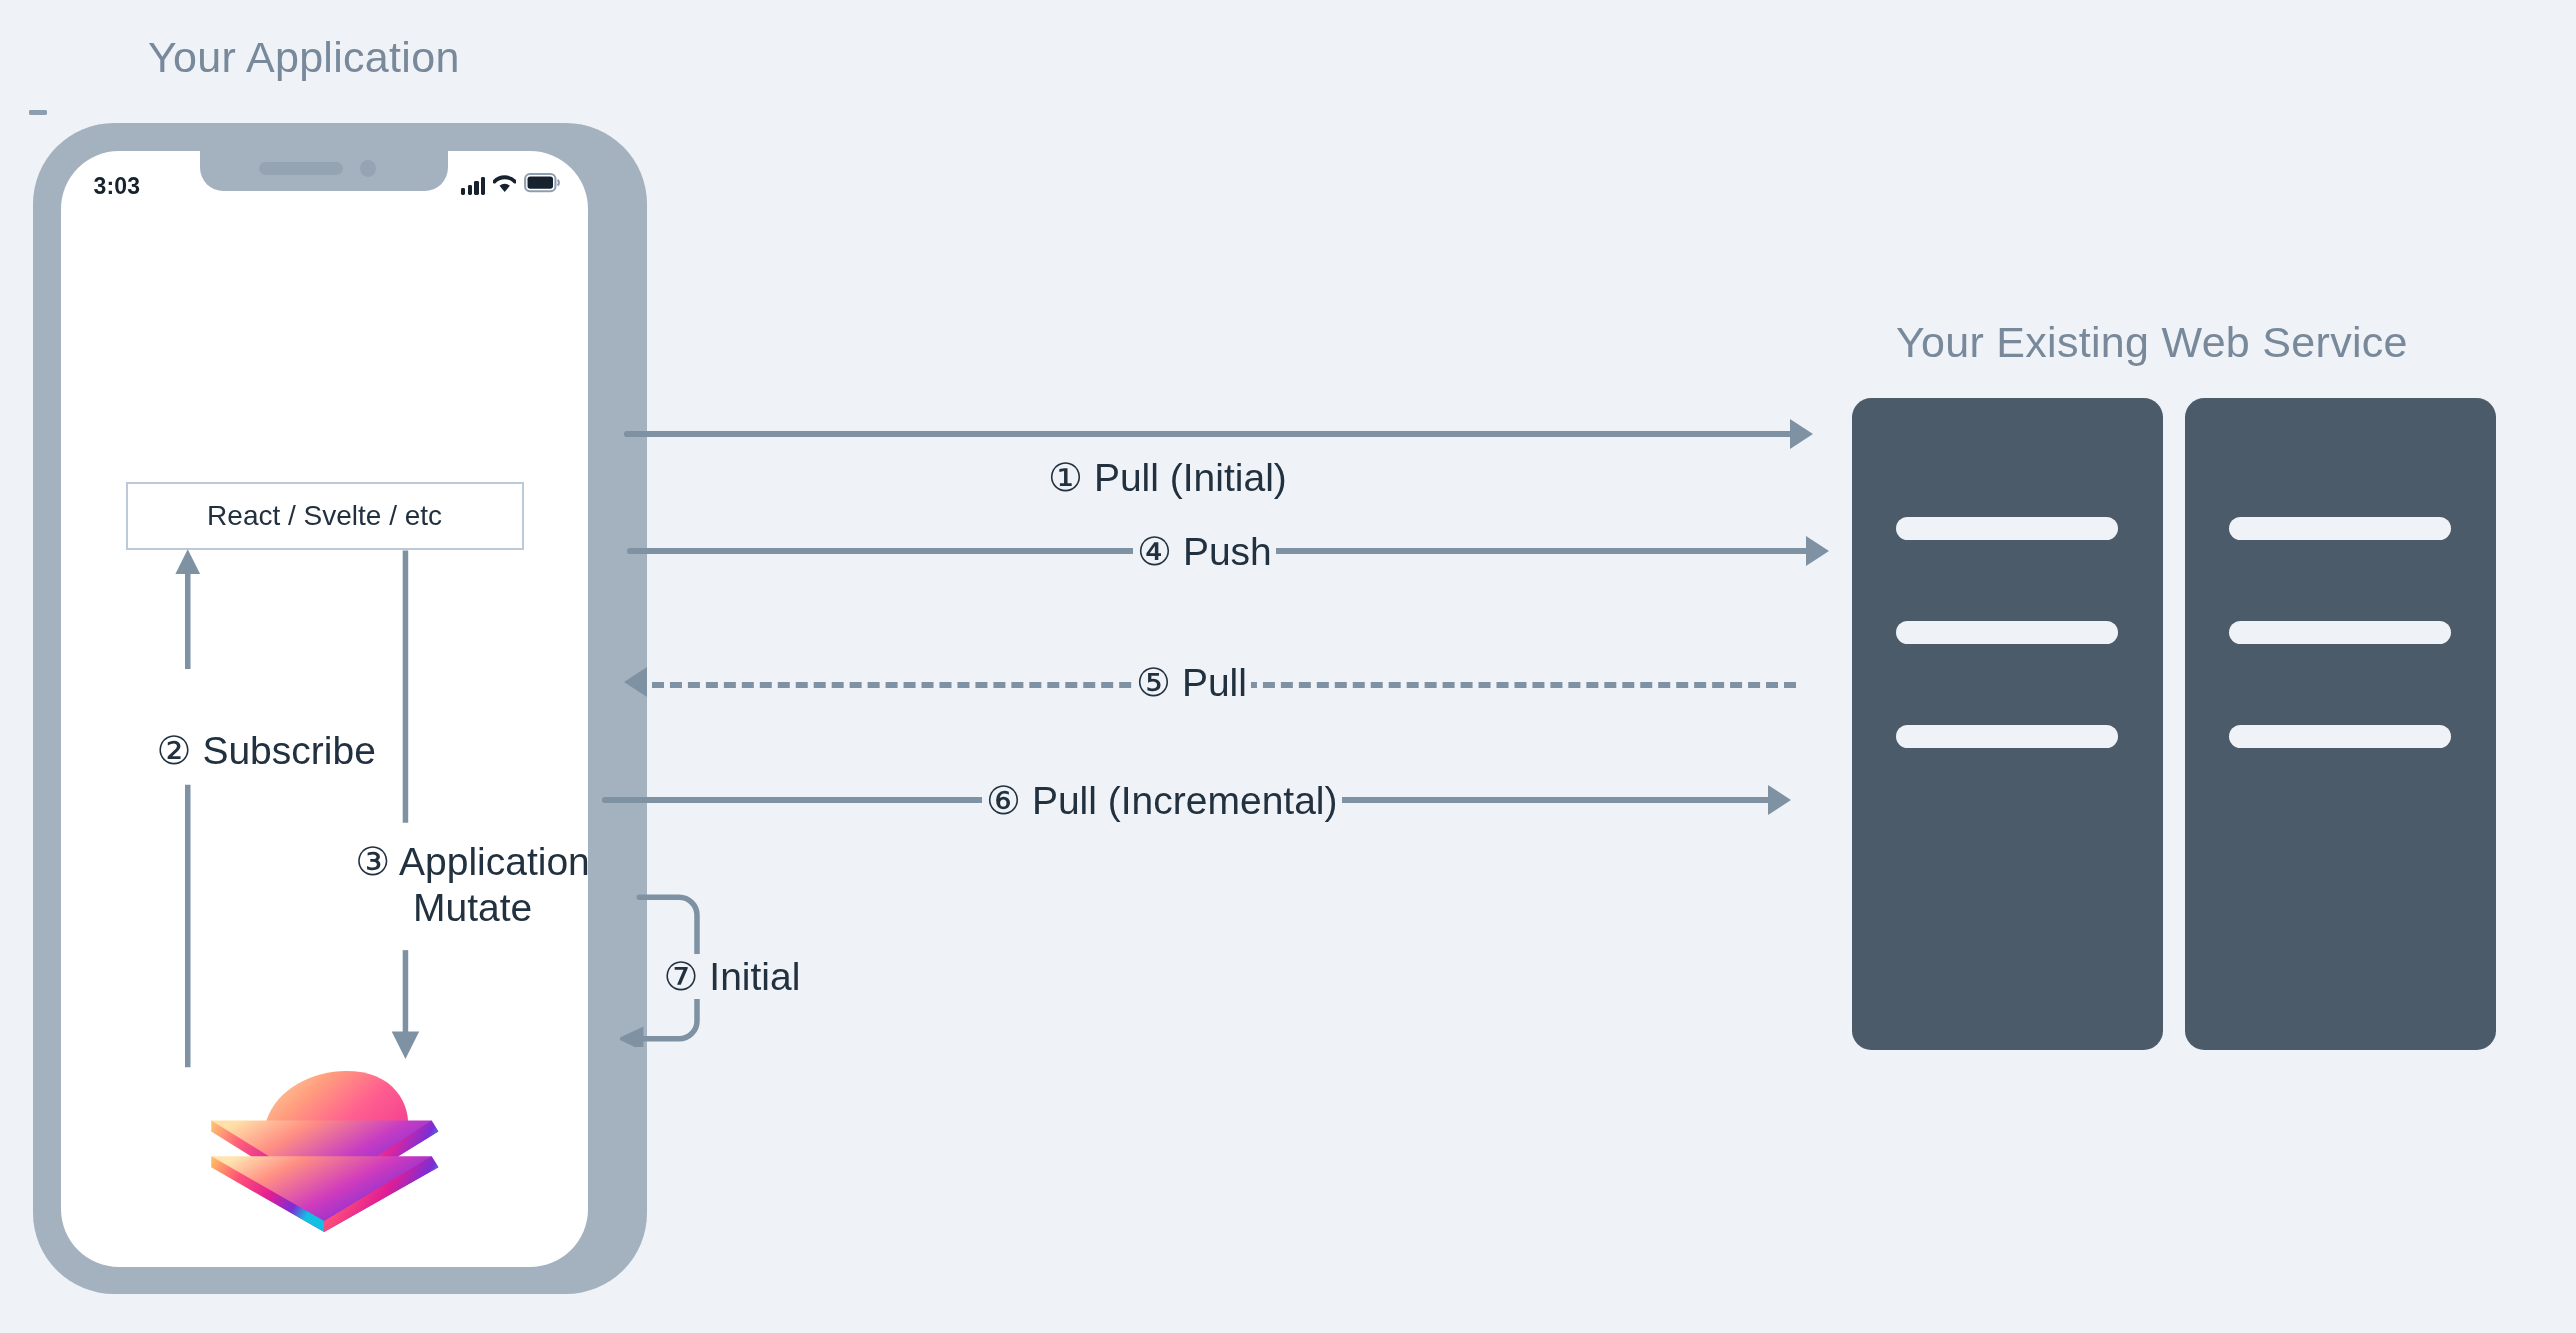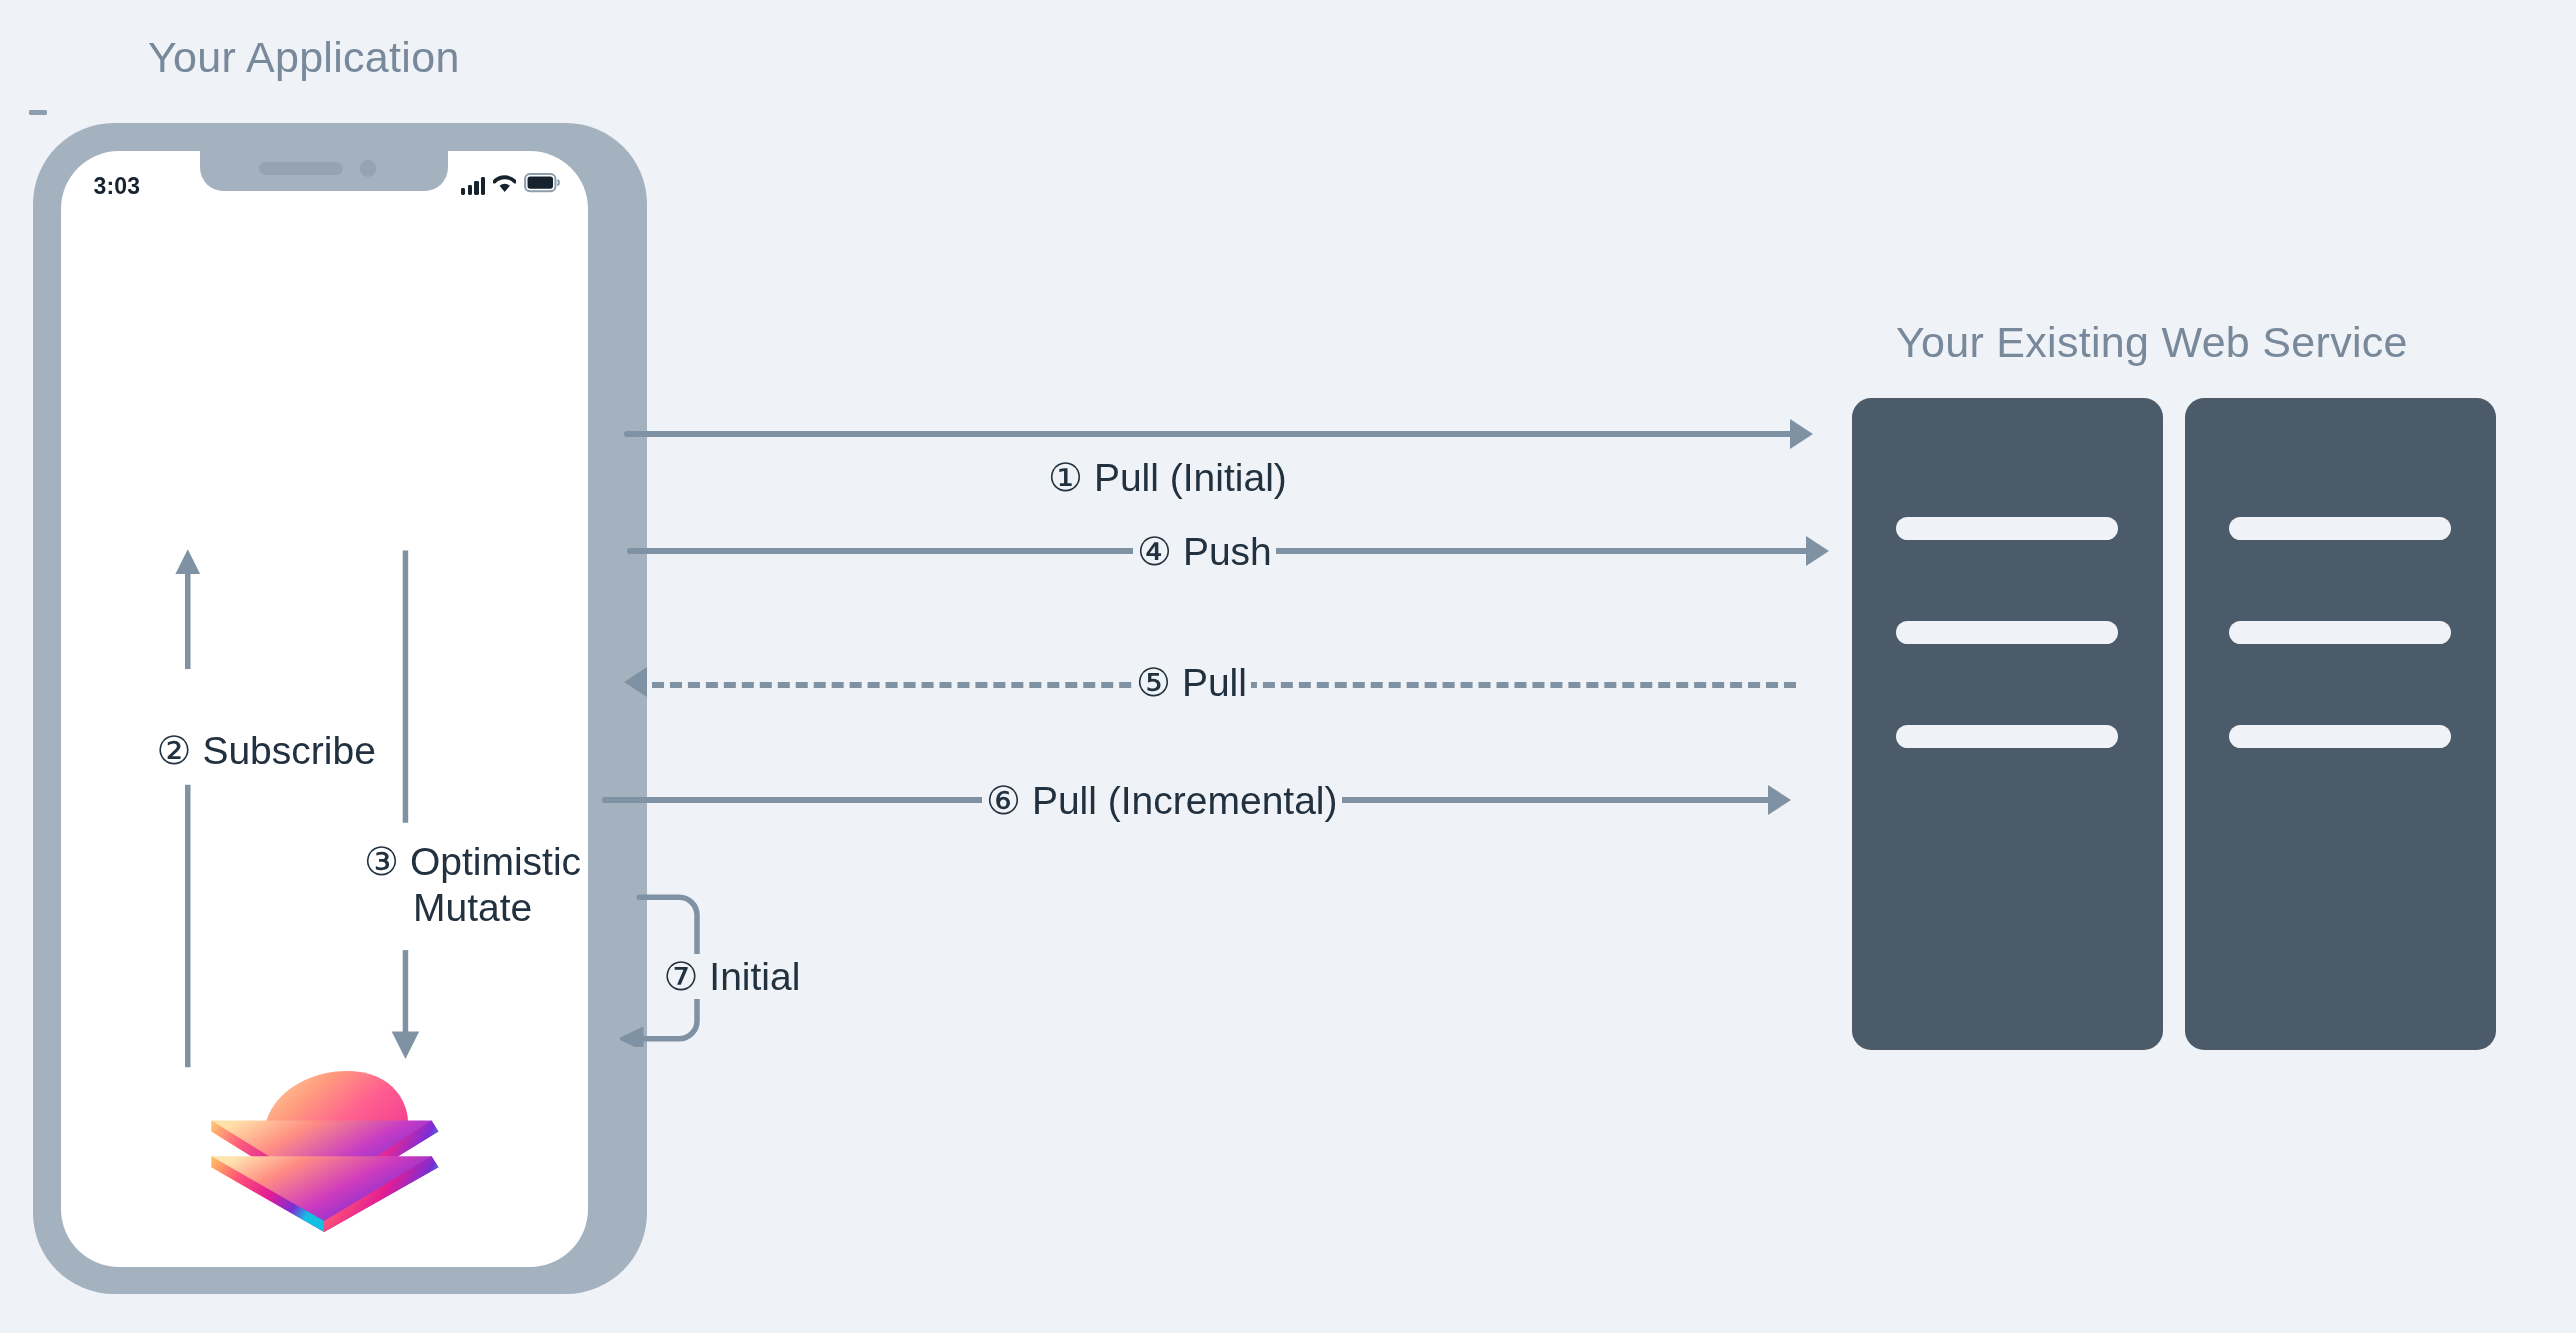--- a/index.html
+++ b/index.html
@@ -268,38 +268,41 @@
         </span>
         <span>
           <svg width="36" height="19.3" viewBox="0 0 52 28">
             <rect x="1.5" y="1.5" width="44" height="25" rx="7" fill="none" stroke="#8d9eaf" stroke-width="3"></rect>
             <rect x="5" y="5" width="37" height="18" rx="4" fill="#16222e"></rect>
             <path d="M48.5 10 A5 5 0 0 1 48.5 18" stroke="#8d9eaf" stroke-width="3" fill="none"></path>
           </svg>
         </span>
       </div>
 
+      <div id="fw-box">
+        <span id="fw-box-label">React / Svelte / etc</span>
+      </div>
 
       <svg style="position:absolute; left:0; top:0; width:527px; height:1116px; pointer-events:none;" viewBox="0 0 765 1620" width="527" height="1116">
 
         <line x1="184" y1="600" x2="184" y2="752" stroke="#7f92a3" stroke-width="8"></line>
         <polygon points="184,578 166,614 202,614" fill="#7f92a3"></polygon>
 
         <line x1="184" y1="920" x2="184" y2="1330" stroke="#7f92a3" stroke-width="8"></line>
       </svg>
 
       <svg style="position:absolute; left:0; top:0; width:527px; height:1116px; pointer-events:none;" viewBox="0 0 765 1620" width="527" height="1116">
         <line x1="500" y1="580" x2="500" y2="975" stroke="#7f92a3" stroke-width="8"></line>
         <line x1="500" y1="1160" x2="500" y2="1285" stroke="#7f92a3" stroke-width="8"></line>
         <polygon points="500,1318 480,1278 520,1278" fill="#7f92a3"></polygon>
       </svg>
 
       <div class="label-dark" id="lbl-subscribe">② Subscribe</div>
 
-      <div class="label-dark" id="lbl-mutate">③ Optimistic Mutate</div>
+      <div class="label-dark" id="lbl-mutate">③ Application Mutate</div>
 
       <div id="logo-wrap">
         <svg width="296" height="172" viewBox="0 0 430 250">
           <defs>
             <linearGradient id="gBlob" x1="0" y1="0" x2="1" y2="0.6">
               <stop offset="0%" stop-color="#ffd9a0"></stop>
               <stop offset="35%" stop-color="#ff9a7a"></stop>
               <stop offset="70%" stop-color="#ff5a8c"></stop>
               <stop offset="100%" stop-color="#f43f8e"></stop>
             </linearGradient>

